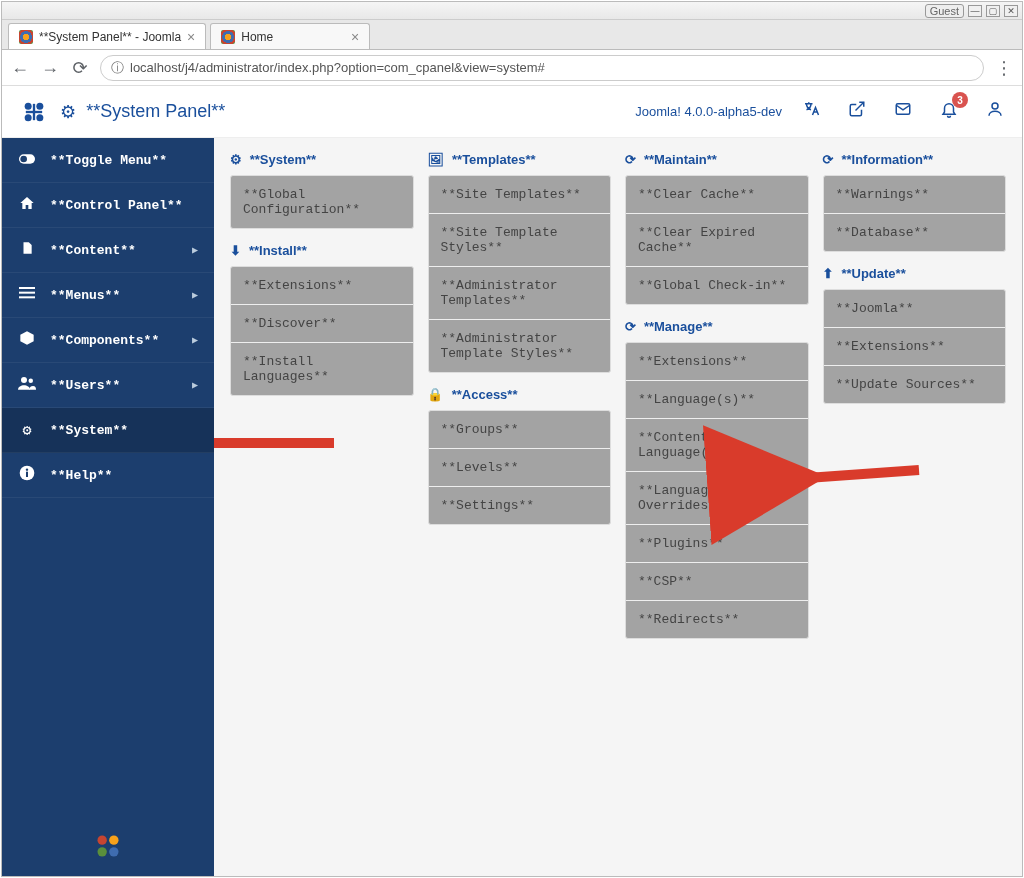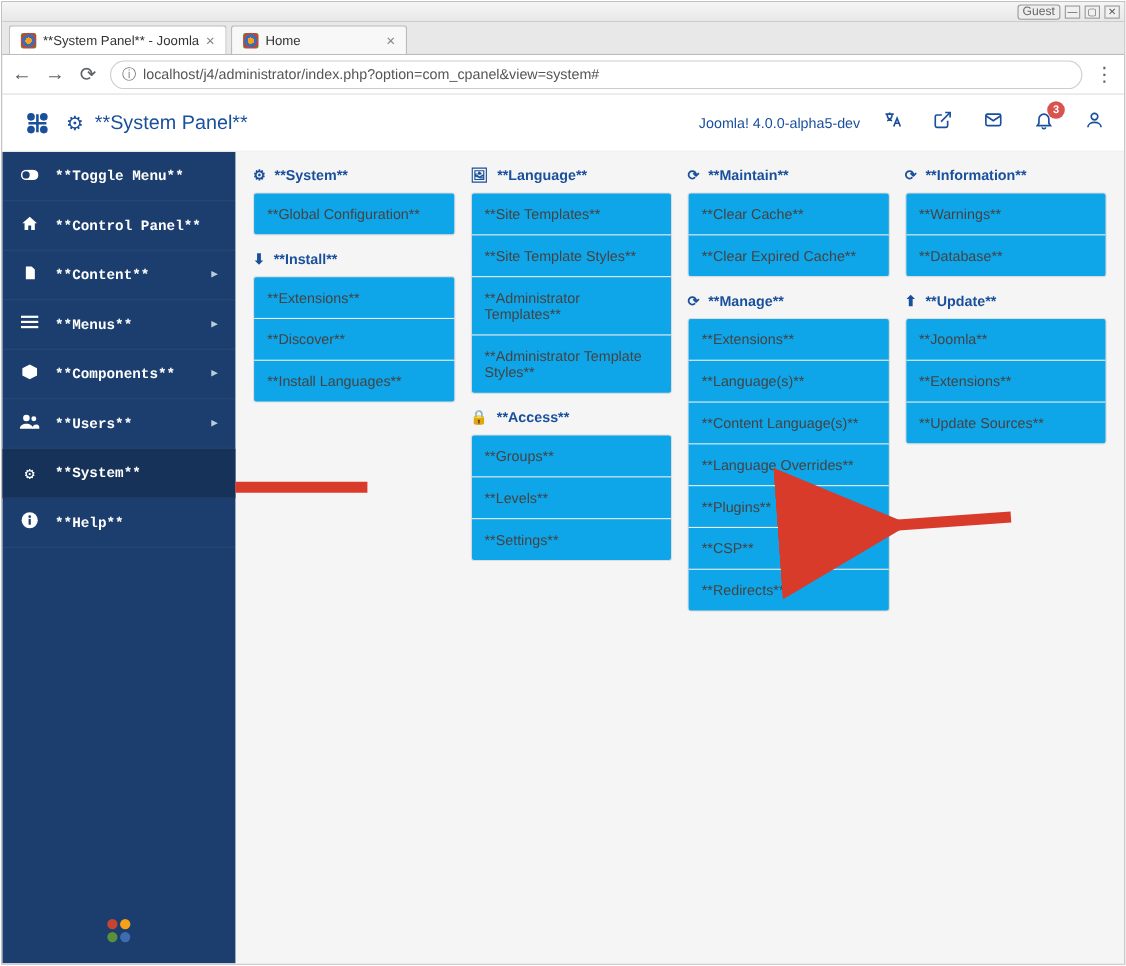--- a/index.html
+++ b/index.html
@@ -38,21 +38,21 @@
 .sidebar .side-item.active { background:#163259; }
 .sidebar .filler { flex:1; }
 .sidebar .bottom-logo { height:60px; display:flex; align-items:center; justify-content:center; }
 .bottom-logo svg { width:28px; height:28px; }
 .main { flex:1; padding:14px 16px; overflow:auto; position:relative; }
 .cols { display:flex; gap:14px; align-items:flex-start; }
 .col { flex:1; display:flex; flex-direction:column; gap:14px; min-width:0; }
 .card-group { display:flex; flex-direction:column; }
 .card-head { color:#1a4f9c; font-weight:700; font-size:13px; display:flex; align-items:center; gap:8px; margin-bottom:8px; }
 .card-head .hicon { font-size:13px; }
-.card-list { border:1px solid #ddd; border-radius:3px; background:#0ea5e9; }
+.card-list { border:1px solid #ddd; border-radius:3px; background:#a3a3a3;font-family:Liberation Mono, monospace; }
 .card-item { padding:11px 12px; font-size:13px; color:#444; border-bottom:1px solid #eee; cursor:pointer; }
 .card-item:last-child { border-bottom:none; }
 .arrow { position:absolute; pointer-events:none; }
 .arrow svg { overflow:visible; }
 </style>
 </head>
 <body>
 
 <div class="browser-chrome">
 
@@ -251,21 +251,21 @@
                 <div class="card-item">**Discover**</div>
                 <div class="card-item">**Install Languages**</div>
               </div>
             </div>
           </div>
 
           <div class="col">
             <div class="card-group">
               <div class="card-head">
                   <span class="hicon">🖼</span>
-                  <span>**Language**</span>
+                  <span>**Templates**</span>
                 </div>
               <div class="card-list">
                 <div class="card-item">**Site Templates**</div>
                 <div class="card-item">**Site Template Styles**</div>
                 <div class="card-item">**Administrator Templates**</div>
                 <div class="card-item">**Administrator Template Styles**</div>
               </div>
             </div>
             <div class="card-group">
               <div class="card-head">
@@ -282,20 +282,21 @@
 
           <div class="col">
             <div class="card-group">
               <div class="card-head">
                   <span class="hicon">⟳</span>
                   <span>**Maintain**</span>
                 </div>
               <div class="card-list">
                 <div class="card-item">**Clear Cache**</div>
                 <div class="card-item">**Clear Expired Cache**</div>
+                <div class="card-item">**Global Check-in**</div>
               </div>
             </div>
             <div class="card-group">
               <div class="card-head">
                   <span class="hicon">⟳</span>
                   <span>**Manage**</span>
                 </div>
               <div class="card-list">
                 <div class="card-item">**Extensions**</div>
                 <div class="card-item">**Language(s)**</div>

